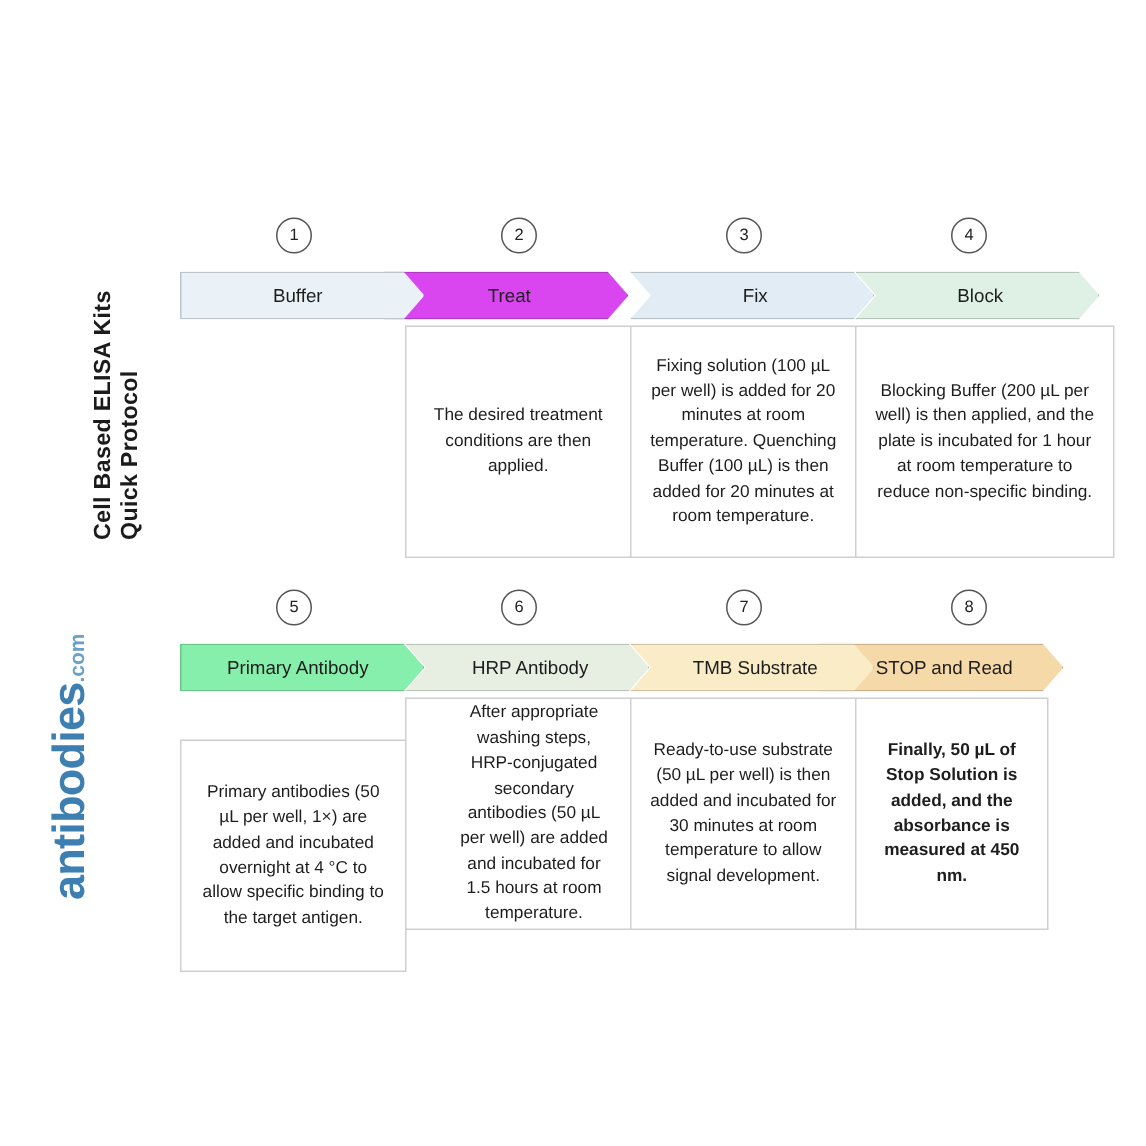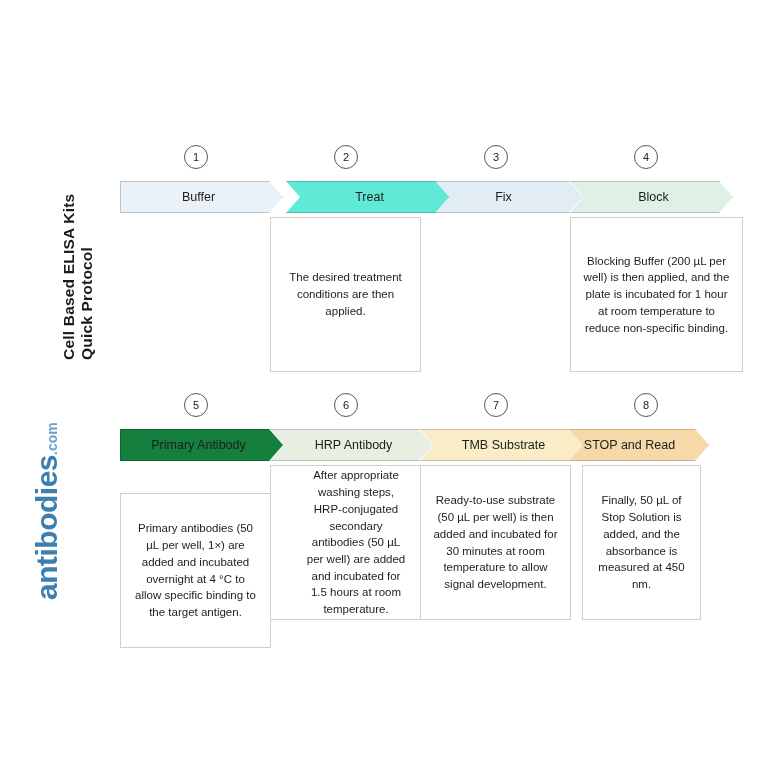--- a/index.html
+++ b/index.html
@@ -150,54 +150,57 @@
 
 <div class="row" id="row1">
   <div class="circles">
       <div class="circle" style="left: 64px;">1</div>
       <div class="circle" style="left: 214px;">2</div>
       <div class="circle" style="left: 364px;">3</div>
       <div class="circle" style="left: 514px;">4</div>
     </div>
   <div class="chev-strip">
       <div class="chev" style="left: 0px; width: 163px; background: rgb(234, 242, 248); z-index: 10;">Buffer</div>
-      <div class="chev notch" style="left: 166px; width: 163px; background: #5eead4; z-index: 9;">Treat</div>
+      <div class="chev notch" style="left: 136px; width: 163px; background: #d946ef; z-index: 9;">Treat</div>
       <div class="chev notch" style="left: 300px; width: 163px; background: rgb(225, 236, 245); z-index: 8;">Fix</div>
       <div class="chev notch" style="left: 450px; width: 163px; background: rgb(223, 240, 229); z-index: 7;">Block</div>
     </div>
   <div class="boxes">
       <div class="box" style="left: 150px; width: 151px;">
         <p>The desired treatment conditions are then applied.</p>
+      </div>
+      <div class="box" style="left: 300px; width: 151px;">
+        <p>Fixing solution (100 µL per well) is added for 20 minutes at room temperature. Quenching Buffer (100 µL) is then added for 20 minutes at room temperature.</p>
       </div>
       <div class="box" style="left: 450px; width: 173px;">
         <p>Blocking Buffer (200 µL per well) is then applied, and the plate is incubated for 1 hour at room temperature to reduce non-specific binding.</p>
       </div>
     </div>
 </div>
 
 <div class="row" id="row2">
   <div class="circles">
       <div class="circle" style="left: 64px;">5</div>
       <div class="circle" style="left: 214px;">6</div>
       <div class="circle" style="left: 364px;">7</div>
       <div class="circle" style="left: 514px;">8</div>
     </div>
   <div class="chev-strip">
-      <div class="chev" style="left: 0px; width: 163px; background: #15803d; z-index: 10;">Primary Antibody</div>
+      <div class="chev" style="left: 0px; width: 163px; background: #86efac; z-index: 10;">Primary Antibody</div>
       <div class="chev notch" style="left: 150px; width: 163px; background: rgb(230, 239, 226); z-index: 9;">HRP Antibody</div>
       <div class="chev notch" style="left: 300px; width: 163px; background: rgb(251, 236, 200); z-index: 8;">TMB Substrate</div>
       <div class="chev notch" style="left: 426px; width: 163px; background: rgb(246, 217, 168); z-index: 7;">STOP and Read</div>
     </div>
   <div class="boxes">
       <div class="box" style="left: 0px; width: 151px; margin-top: 28px;">
         <p>Primary antibodies (50 µL per well, 1×) are added and incubated overnight at 4 °C to allow specific binding to the target antigen.</p>
       </div>
       <div class="box" style="left: 150px; width: 151px; padding-left: 33px;">
         <p>After appropriate washing steps, HRP-conjugated secondary antibodies (50 µL per well) are added and incubated for 1.5 hours at room temperature.</p>
       </div>
       <div class="box" style="left: 300px; width: 151px;">
         <p>Ready-to-use substrate (50 µL per well) is then added and incubated for 30 minutes at room temperature to allow signal development.</p>
       </div>
-      <div class="box" style="left: 462px; width: 119px;">
+      <div class="box" style="left: 450px; width: 129px; font-weight: bold;">
         <p>Finally, 50 µL of Stop Solution is added, and the absorbance is measured at 450 nm.</p>
       </div>
     </div>
 </div>
 
 </body></html>

